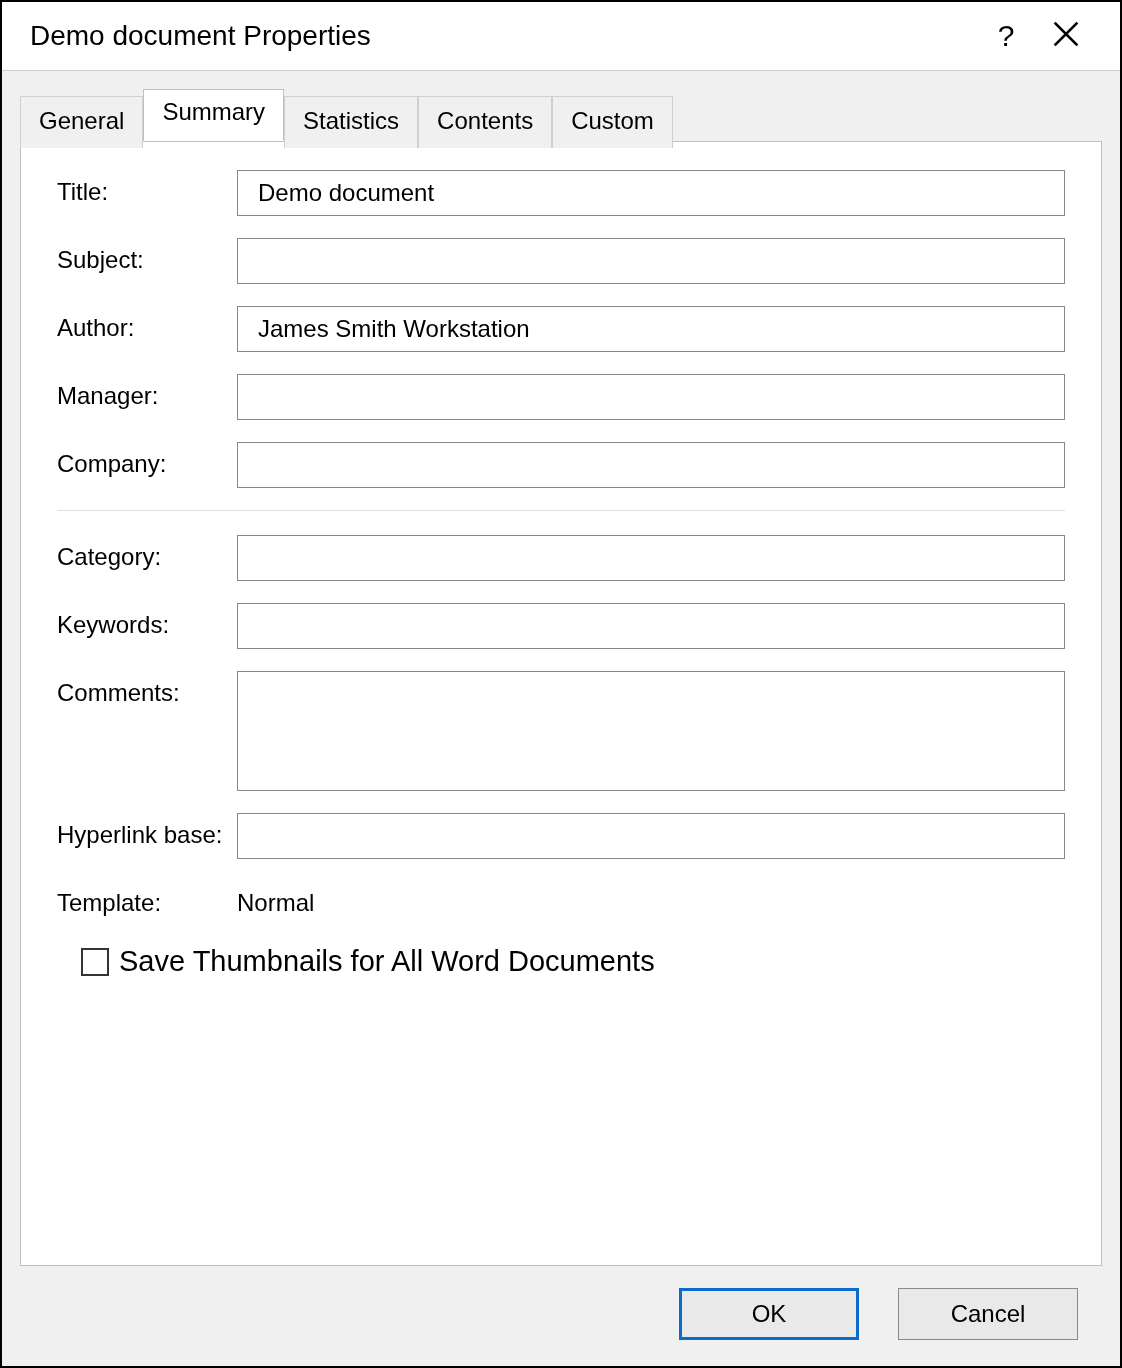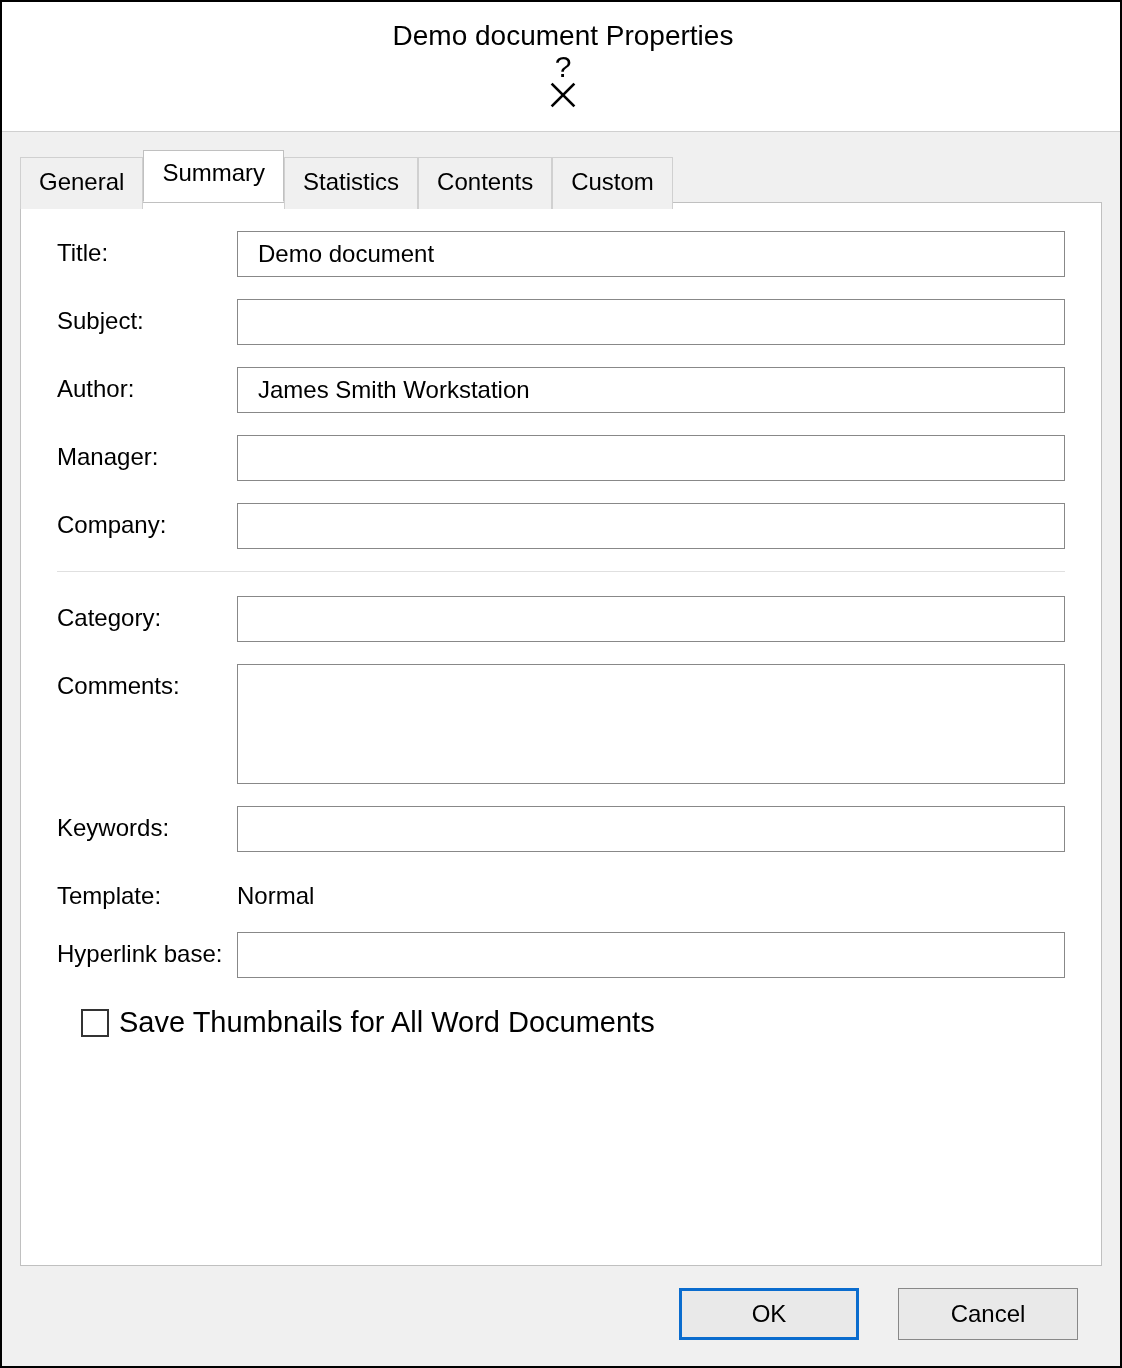--- a/index.html
+++ b/index.html
@@ -18,21 +18,20 @@
     background: #fff;
     display: flex;
     flex-direction: column;
   }
   .titlebar {
     display: flex;
     align-items: center;
     padding: 18px 24px 18px 28px;
     background: #fff;
     border-bottom: 1px solid #d0d0d0;
-    flex-direction: column;
   }
   .titlebar .title {
     flex: 1;
     font-size: 28px;
   }
   .titlebar .help-btn,
   .titlebar .close-btn {
     width: 60px;
     text-align: center;
     font-size: 30px;
@@ -208,39 +207,39 @@
       </div>
 
       <hr class="divider">
 
       <div class="row">
         <div class="lbl">Category:</div>
         <input type="text" value="" style="">
       </div>
 
       <div class="row">
+        <div class="lbl">Keywords:</div>
+        <input type="text" value="" style="">
+      </div>
+
+      <div class="row">
         <div class="lbl">Comments:</div>
         <textarea style=""></textarea>
       </div>
 
       <div class="row">
-        <div class="lbl">Keywords:</div>
+        <div class="lbl">Hyperlink base:</div>
         <input type="text" value="" style="">
       </div>
 
       <div class="row template">
         <div class="lbl">Template:</div>
         <div class="value">Normal</div>
       </div>
 
-      <div class="row">
-        <div class="lbl">Hyperlink base:</div>
-        <input type="text" value="" style="">
-      </div>
-
       <div class="checkbox-row">
         <div class="checkbox-box"></div>
         <span>Save Thumbnails for All Word Documents</span>
       </div>
 
     </div>
 
     <div class="footer">
       <div class="btn primary">OK</div>
       <div class="btn">Cancel</div>

